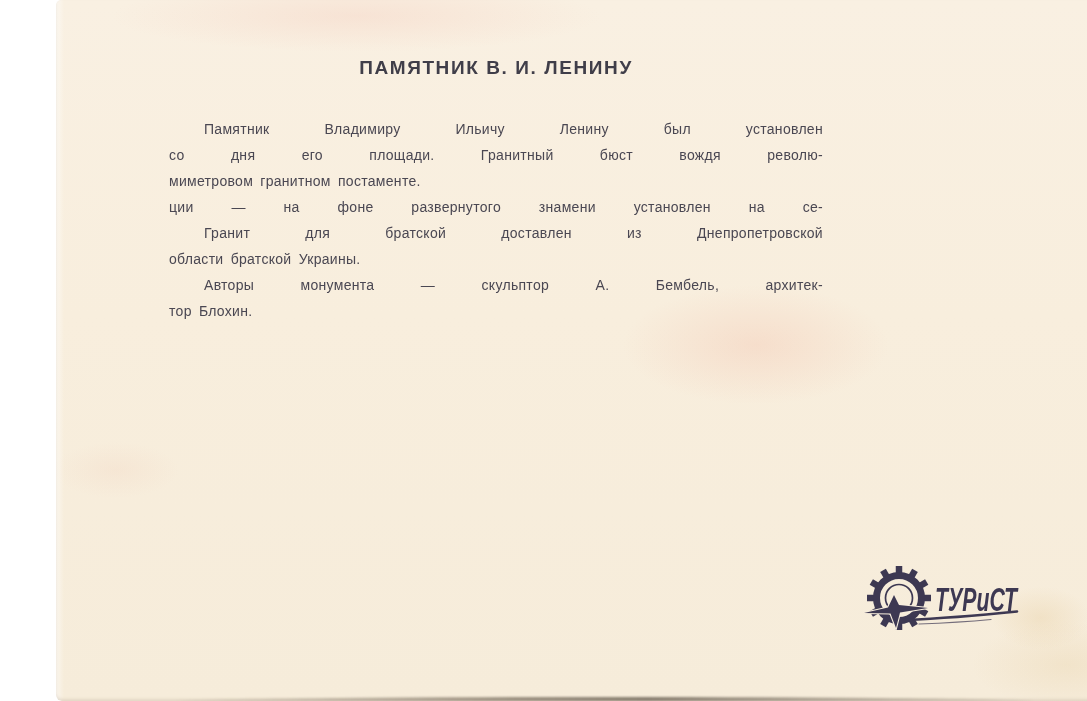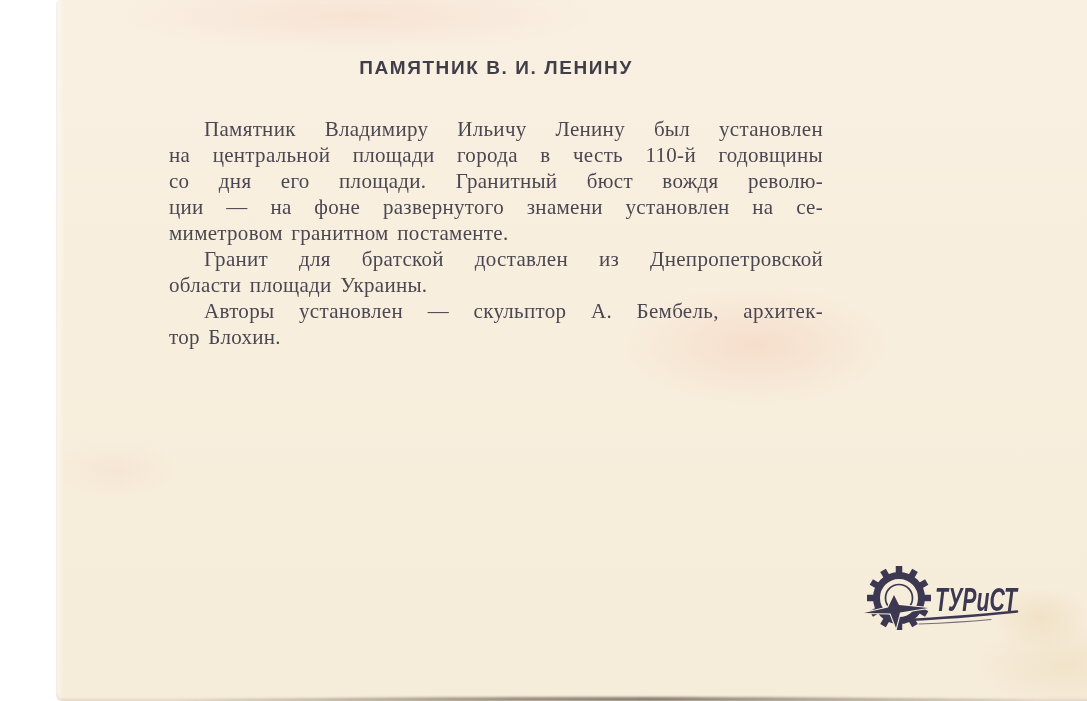--- a/index.html
+++ b/index.html
@@ -49,25 +49,24 @@
     font-weight: bold;
     letter-spacing: 1.6px;
     color: #403e49;
   }
   .text-block {
     position: absolute;
     left: 113px;
     top: 116px;
     width: 654px;
     color: #4a4752;
-    font-size: 21px;
+    font-size: 14px;
     line-height: 26px;
     letter-spacing: 0.3px;
     word-spacing: 3px;
-    font-family: Liberation Serif, serif;
   }
   .para { margin: 0; padding: 0; }
   .line { display: block; width: 100%; }
   .j { text-align: justify; text-align-last: justify; }
   .ind { text-indent: 35px; }
   .logo {
     position: absolute;
     left: 803px;
     top: 556px;
     width: 170px;
@@ -78,31 +77,30 @@
 </head>
 <body>
 
 <div class="card">
 
   <div class="title">ПАМЯТНИК В. И. ЛЕНИНУ</div>
 
   <div class="text-block">
     <p class="para">
       <span class="line j ind">Памятник Владимиру Ильичу Ленину был установлен</span>
-      <span class="line j">на центральной площади города в честь 110-й годовщины</span>
       <span class="line j">со дня его площади. Гранитный бюст вождя револю-</span>
+      <span class="line">миметровом гранитном постаменте.</span>
       <span class="line j">ции — на фоне развернутого знамени установлен на се-</span>
-      <span class="line">миметровом гранитном постаменте.</span>
     </p>
     <p class="para">
       <span class="line j ind">Гранит для братской доставлен из Днепропетровской</span>
-      <span class="line">области площади Украины.</span>
+      <span class="line">области братской Украины.</span>
     </p>
     <p class="para">
-      <span class="line j ind">Авторы установлен — скульптор А. Бембель, архитек-</span>
+      <span class="line j ind">Авторы монумента — скульптор А. Бембель, архитек-</span>
       <span class="line">тор Блохин.</span>
     </p>
   </div>
 
   <div class="logo">
     <svg width="170" height="75" viewBox="0 0 170 75">
 
       <g>
         <g transform="translate(40,42)" stroke="#3d3852" fill="none">
           <g stroke-width="6.5">

